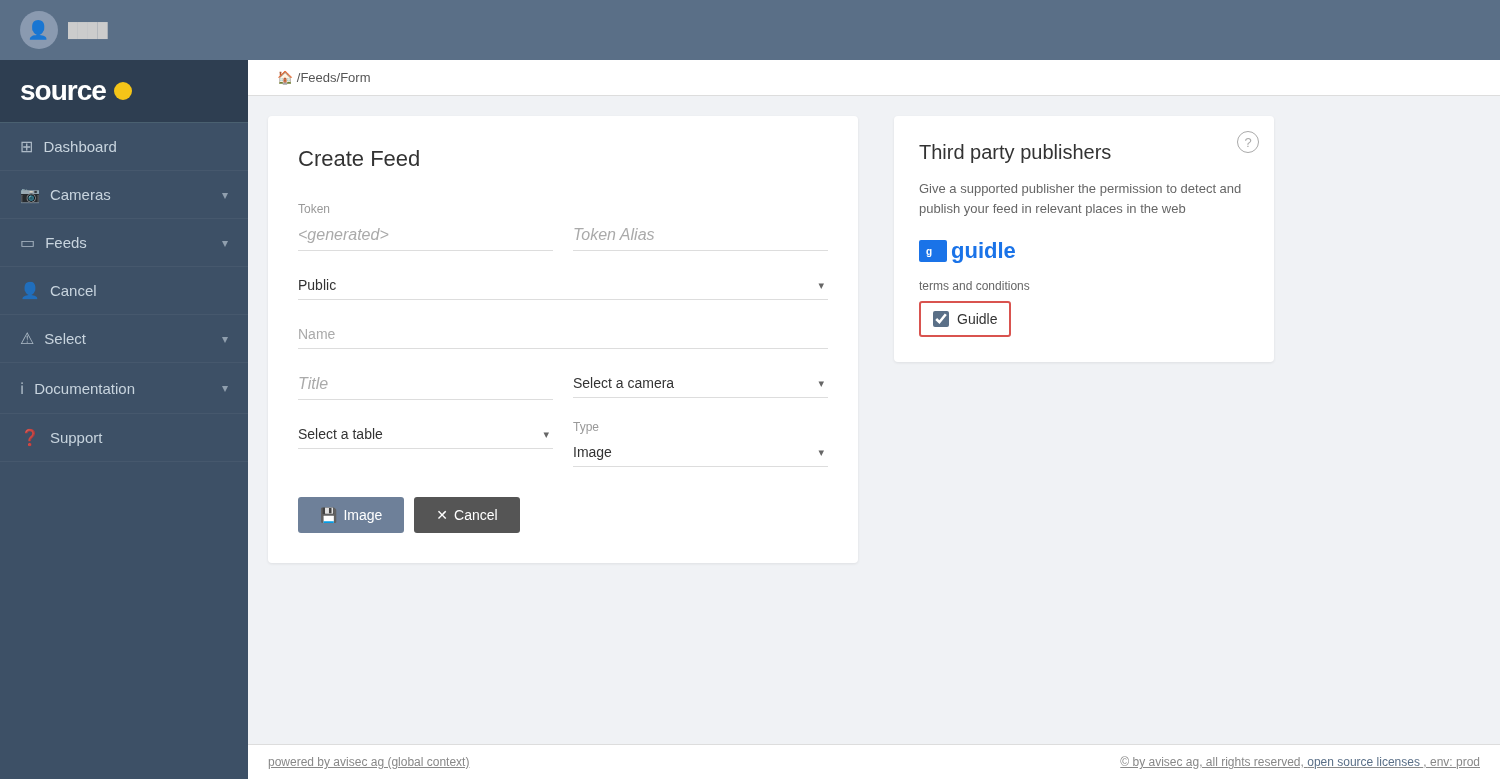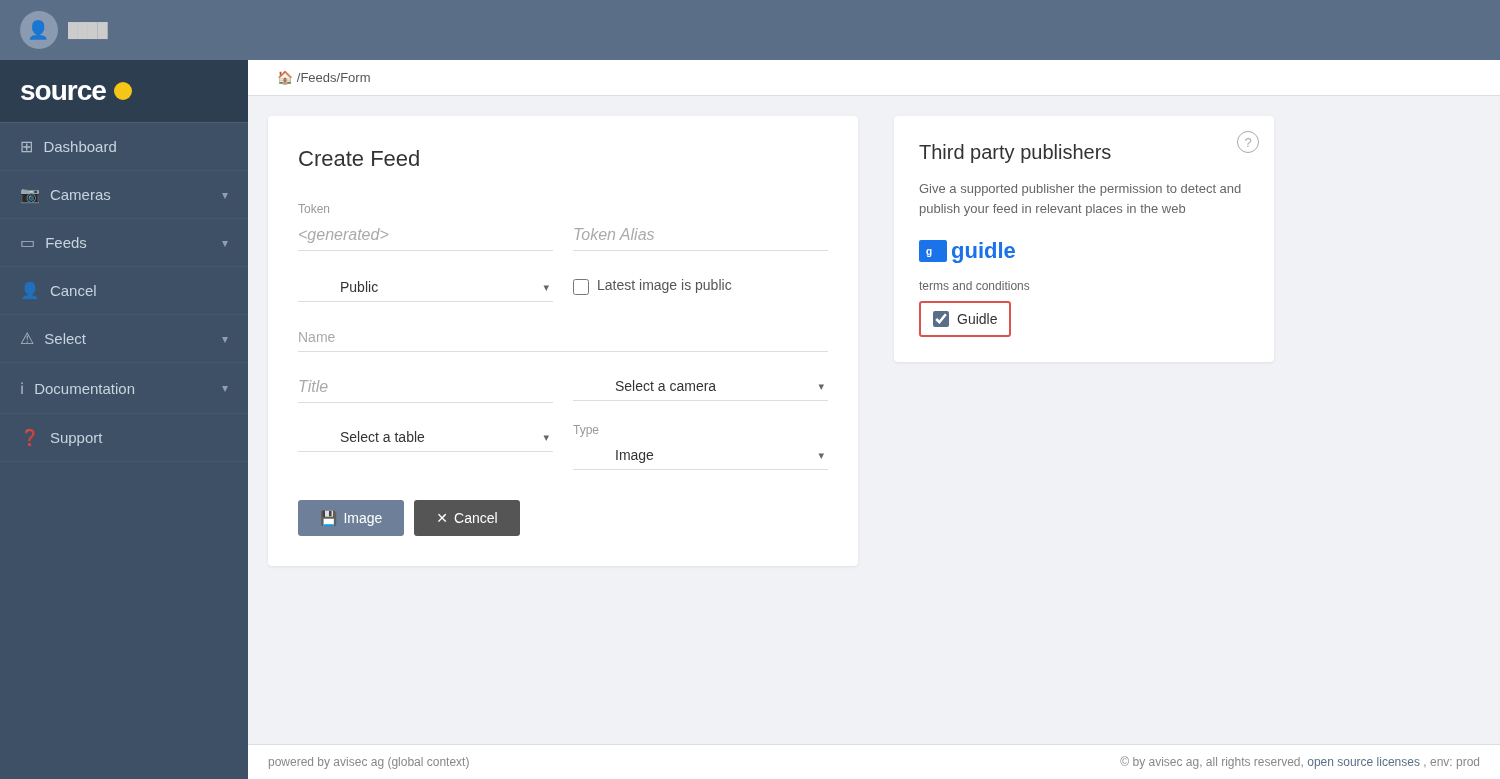--- a/index.html
+++ b/index.html
@@ -152,21 +152,20 @@
     .select-wrapper select {
       appearance: none;
       border: none;
       background: transparent;
       font-size: 14px;
       color: #333;
       padding: 6px 24px 6px 0;
       width: 100%;
       outline: none;
       cursor: pointer;
-      margin-left: 42px;
     }
     .select-wrapper .chevron-down {
       position: absolute;
       right: 4px; top: 50%;
       transform: translateY(-50%);
       font-size: 11px;
       color: #666;
       pointer-events: none;
     }
 
@@ -318,20 +317,21 @@
     .footer {
       background: white;
       border-top: 1px solid #ddd;
       padding: 10px 20px;
       display: flex;
       justify-content: space-between;
       align-items: center;
       font-size: 12px;
       color: #888;
       flex-shrink: 0;
+      text-decoration: underline;
     }
     .footer a { color: #5a6f87; text-decoration: none; }
   </style>
 </head>
 <body>
 
 <div class="top-header">
   <div class="avatar">👤</div>
   <span class="username">████</span>
 </div>
@@ -415,26 +415,20 @@
         </div>
 
         <div class="form-row" style="align-items: center; margin-bottom: 20px;">
           <div class="form-field">
             <div class="select-wrapper">
               <select>
                 <option>Public</option>
                 <option>Private</option>
               </select>
               <span class="chevron-down">▾</span>
-            </div>
-          </div>
-          <div class="form-field">
-            <div class="checkbox-row">
-              <input type="checkbox" id="latest-image-cb" style="">
-              <label for="latest-image-cb">Latest image is public</label>
             </div>
           </div>
         </div>
 
         <div class="full-width-field">
           <input type="text" placeholder="Name" style="">
         </div>
 
         <div class="form-row">
           <div class="form-field">

